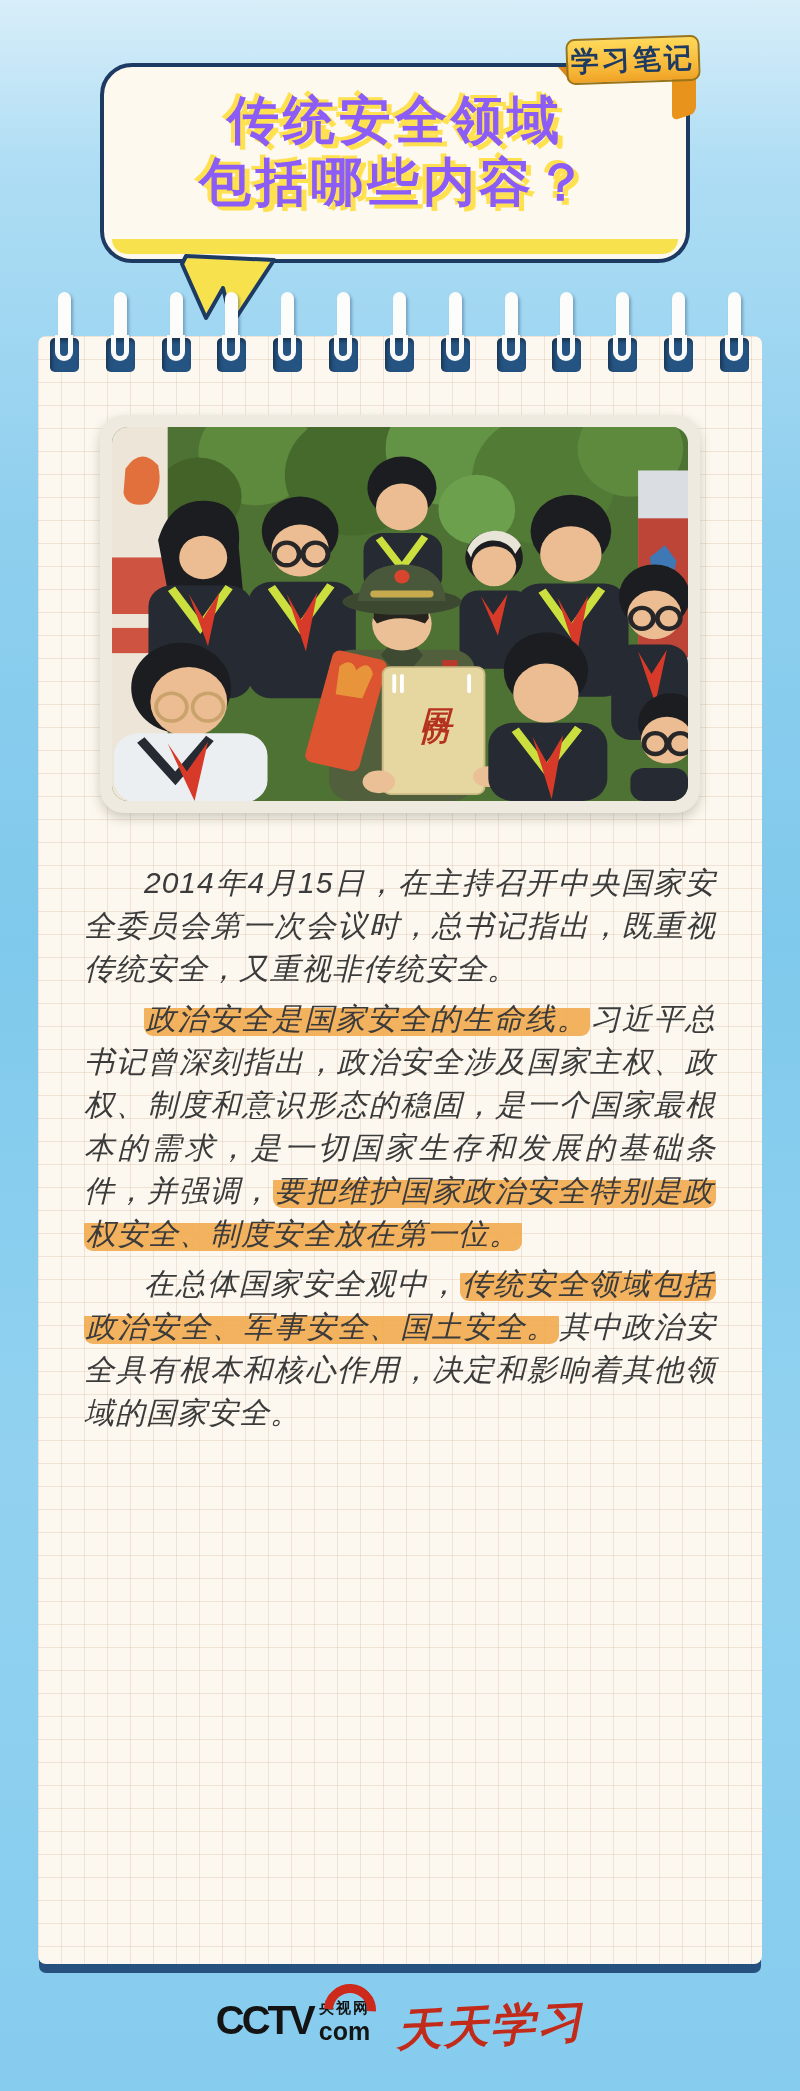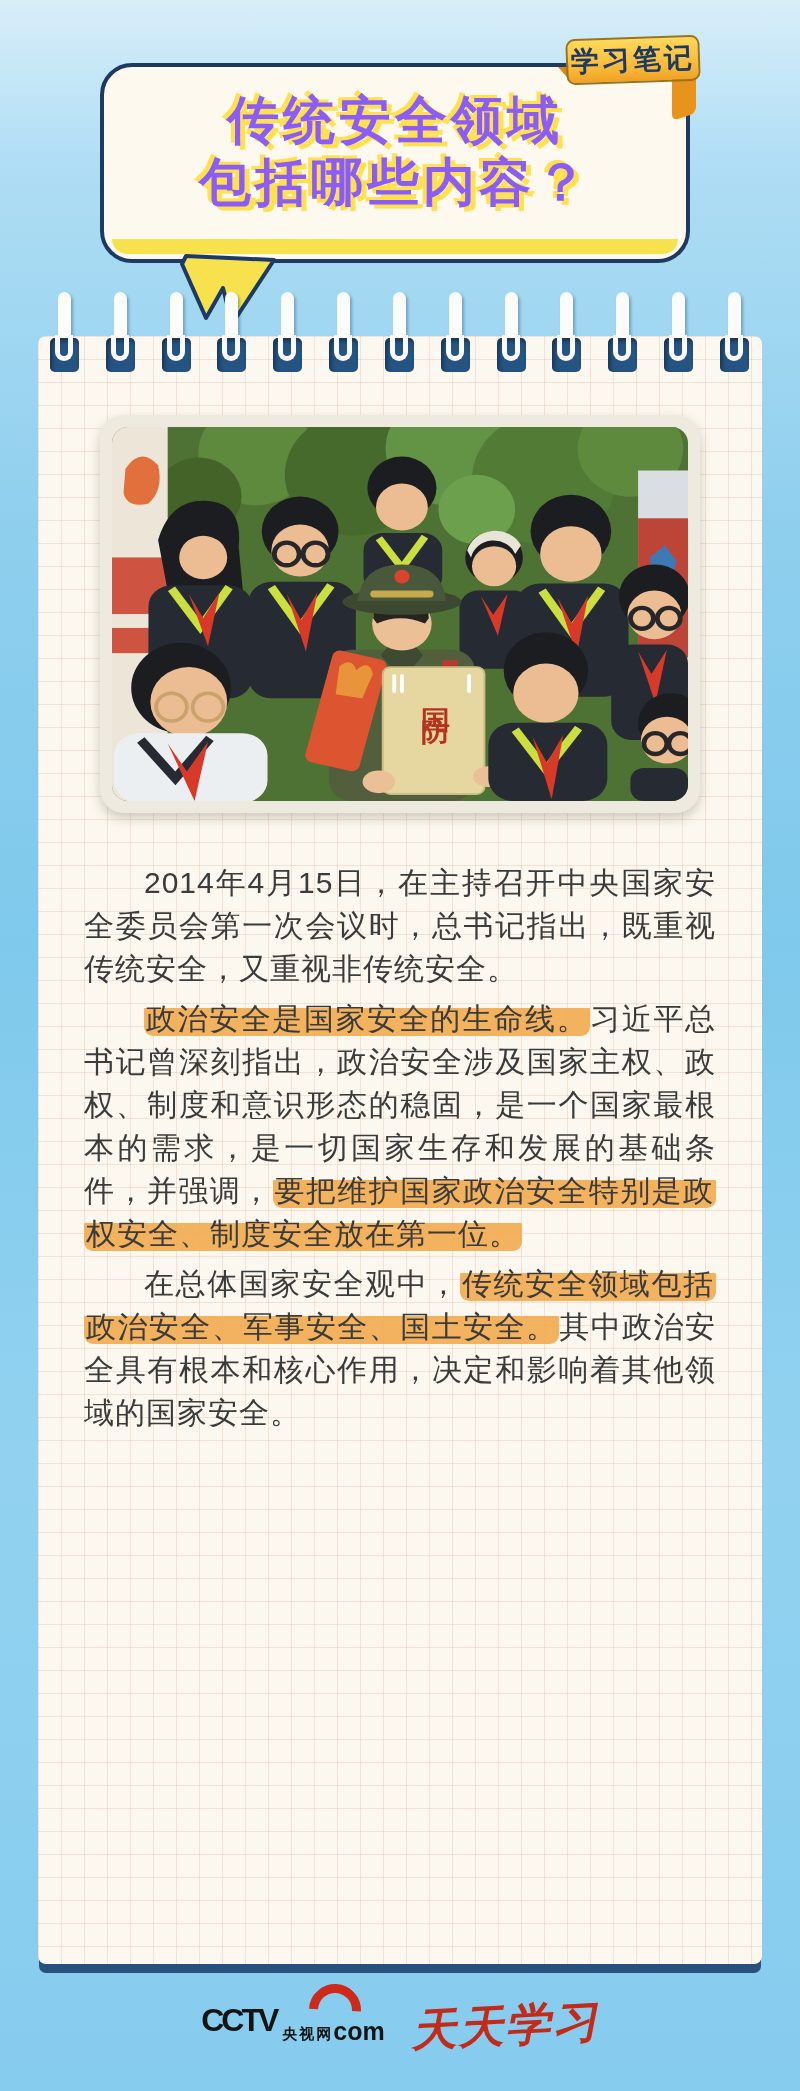--- a/index.html
+++ b/index.html
@@ -35,41 +35,41 @@
     border-radius:7px;box-shadow:2px 2px 3px rgba(30,60,100,.35);}
   .ring .hole{position:absolute;left:0;top:46px;width:29px;height:34px;background:#255483;
     border-radius:5px;box-shadow:inset 2px 3px 4px rgba(0,0,0,.4);}
   .ring .loop{position:absolute;left:5px;top:-3px;width:18px;height:26px;box-sizing:border-box;
     border:5px solid #FAFAF8;border-top:none;border-radius:0 0 9px 9px;}
 
   .page{position:absolute;left:38px;top:336px;width:724px;height:1628px;z-index:1;
     background-color:#FCF8EF;border-radius:8px;
     background-image:linear-gradient(rgba(205,160,135,.25) 1px,transparent 1px),
       linear-gradient(90deg,rgba(205,160,135,.25) 1px,transparent 1px);
-    background-size:23px 23px;box-shadow:0 10px 0 -1px #26517F;}
+    background-size:23px 23px;box-shadow:0 10px 0 -1px #26517F;font-style:italic;}
 
   .photo-frame{width:576px;height:374px;margin:79px auto 0;padding:12px;background:#EFEAE0;
     border-radius:24px;box-shadow:0 5px 12px rgba(90,80,60,.28);}
   .photo-frame svg{display:block;width:100%;height:100%;border-radius:16px;}
 
   .article{width:632px;margin:48px auto 0;font-size:30px;line-height:43px;letter-spacing:1px;
     color:#3B3B3B;text-align:justify;font-weight:500;}
   .para{margin:0 0 7px;text-indent:2em;}
   .hl{background:linear-gradient(180deg,rgba(242,172,82,0) 20%,rgba(242,172,82,.92) 20%);
     border-radius:9px;padding:1px 2px;-webkit-box-decoration-break:clone;box-decoration-break:clone;}
 
   
   .footer{position:absolute;left:0;top:1994px;width:100%;display:flex;justify-content:center;
     align-items:flex-start;z-index:2;}
   .cctv-group{position:relative;display:flex;align-items:flex-end;}
-  .cctv-word{font-size:32px;font-weight:900;letter-spacing:-3px;color:#141414;line-height:52px;text-align:right;}
+  .cctv-word{font-size:40px;font-weight:900;letter-spacing:-3px;color:#141414;line-height:52px;text-align:right;}
   .arc{position:absolute;left:108px;top:-10px;width:34px;height:34px;border:9px solid #CE2A1C;
     border-radius:50%;border-bottom-color:transparent;border-left-color:transparent;
     transform:rotate(-42deg);}
-  .stack{display:flex;flex-direction:row;align-items:flex-end;margin-left:6px;padding-bottom:2px;}
+  .stack{display:flex;flex-direction:column;align-items:center;margin-left:6px;padding-bottom:2px;}
   .cn-small{font-size:15px;font-weight:700;color:#141414;letter-spacing:2px;}
   .com{font-size:25px;font-weight:700;color:#141414;line-height:26px;}
   .program{margin-left:26px;font-family:"DejaVu Serif","Liberation Serif",serif;font-style:italic;
     font-weight:700;font-size:45px;color:#C22A1A;letter-spacing:2px;transform:rotate(-3deg);
     padding-top:2px;}
 </style>
 </head>
 <body>
 
 <div class="poster">

